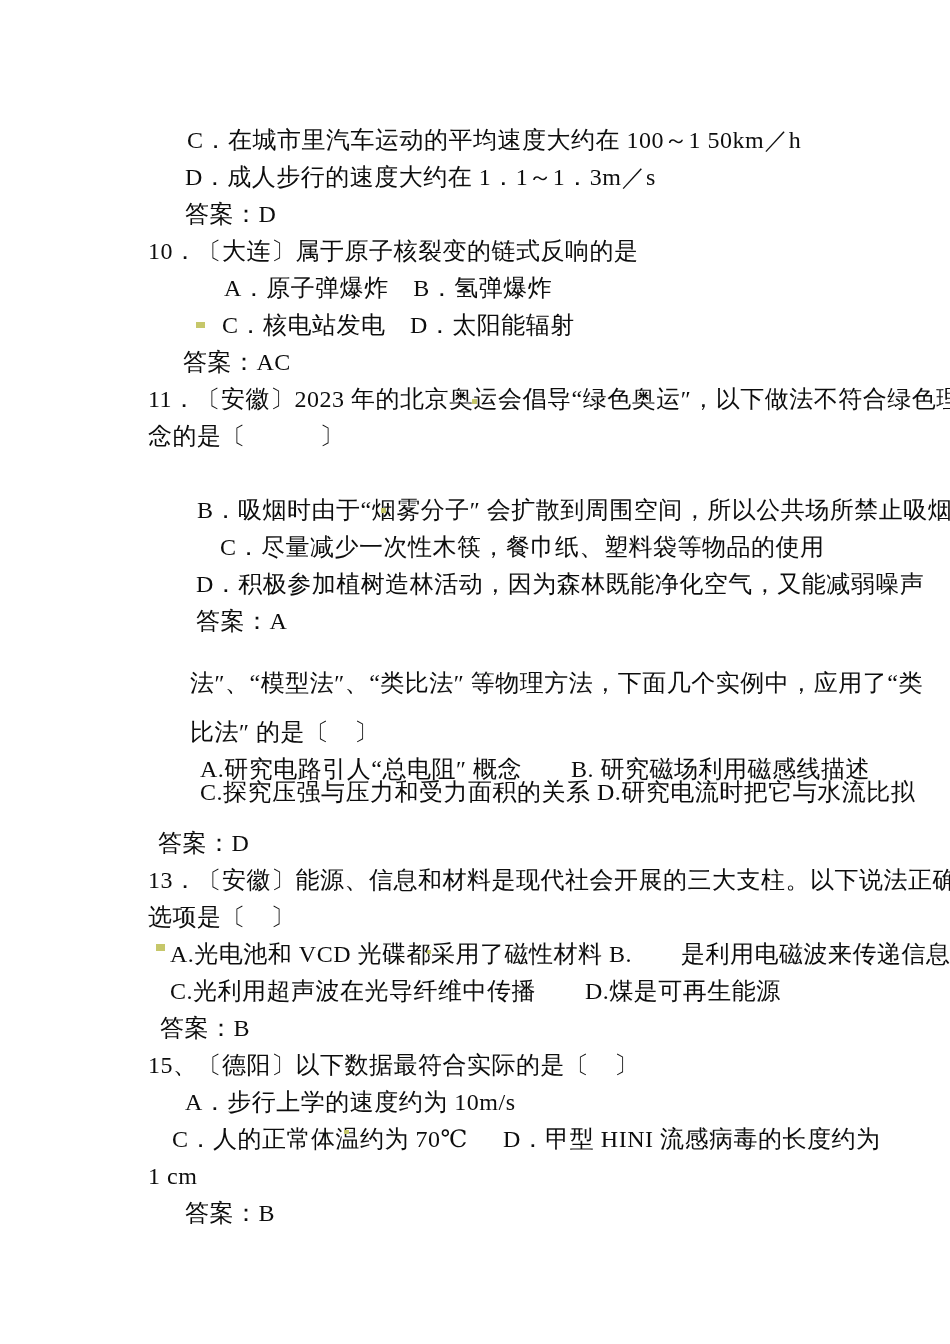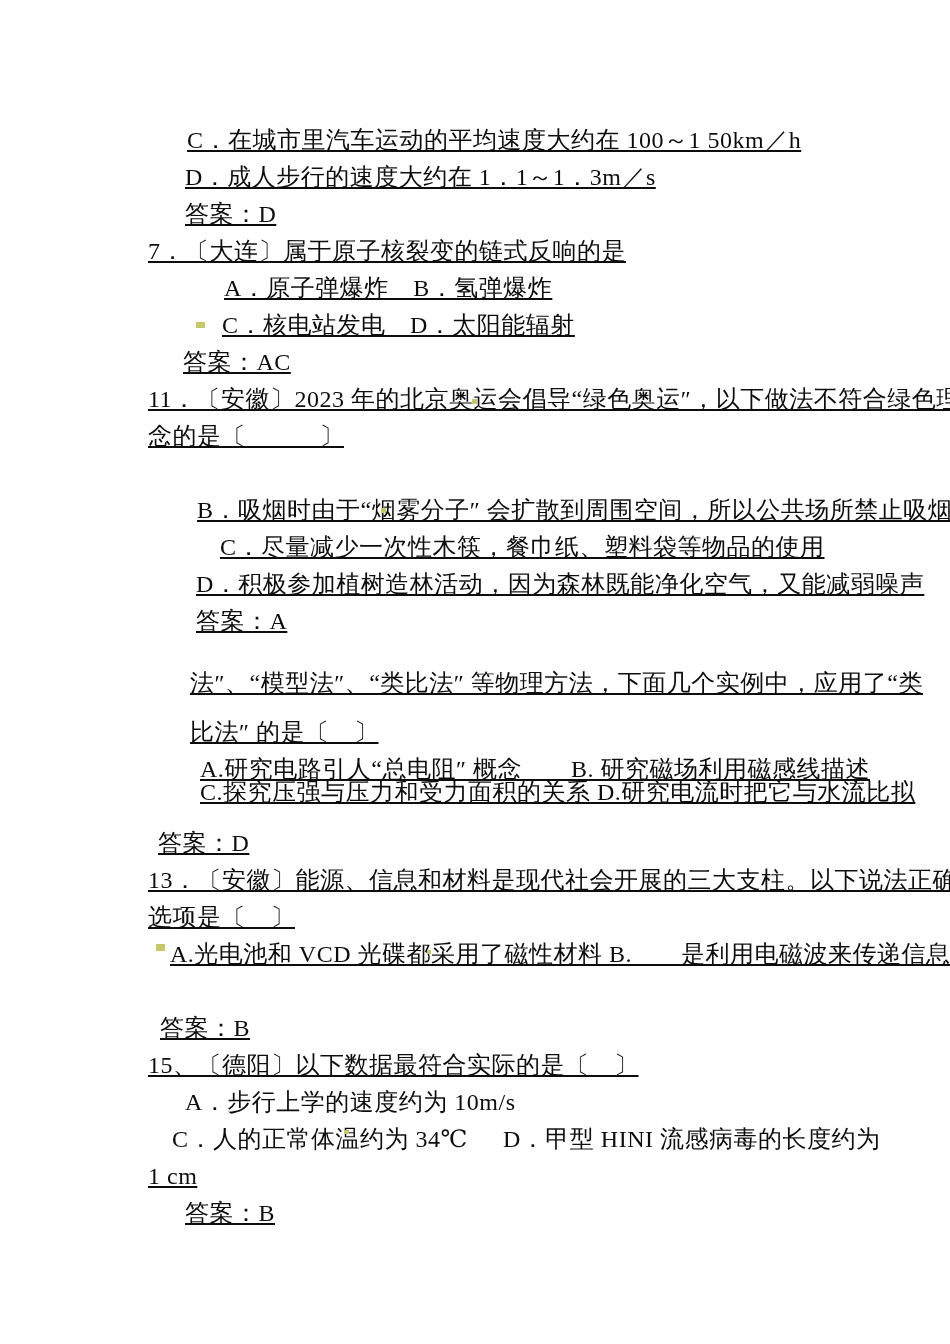--- a/index.html
+++ b/index.html
@@ -15,21 +15,20 @@
     overflow: hidden;
     font-family: "Liberation Serif", "DejaVu Serif", serif;
     font-size: 24px;
     color: #0d0d0d;
     letter-spacing: 0.5px;
   }
   .line {
     position: absolute;
     white-space: pre;
     line-height: 28px;
-    text-decoration: underline;
   }
   .col {
     position: absolute;
     top: 0;
     white-space: pre;
   }
   .two-col {
     position: absolute;
     left: 0;
     width: 922px;
@@ -43,49 +42,50 @@
 </style>
 </head>
 <body>
 
 <div class="page" style="background-color: rgb(255, 255, 255); color: rgb(13, 13, 13);">
 
   <div class="line" style="left:187px; top:126px">C．在城市里汽车运动的平均速度大约在 100～1 50km／h</div>
   <div class="line" style="left:185px; top:163px">D．成人步行的速度大约在 1．1～1．3m／s</div>
   <div class="line" style="left:185px; top:200px">答案：D</div>
 
-  <div class="line" style="left:148px; top:237px">7．〔大连〕属于原子核裂变的链式反响的是</div>
+  <div class="line" style="left:148px; top:237px">10．〔大连〕属于原子核裂变的链式反响的是</div>
   <div class="line" style="left:222px; top:311px">C．核电站发电　D．太阳能辐射</div>
   <div class="line" style="left:224px; top:274px">A．原子弹爆炸　B．氢弹爆炸</div>
   <div class="line" style="left:183px; top:348px">答案：AC</div>
 
   <div class="line" style="left:148px; top:385px">11．〔安徽〕2023 年的北京奥运会倡导“绿色奥运″，以下做法不符合绿色理</div>
   <div class="line" style="left:148px; top:422px">念的是〔　　　〕</div>
   <div class="line" style="left:197px; top:496px">B．吸烟时由于“烟雾分子″ 会扩散到周围空间，所以公共场所禁止吸烟</div>
   <div class="line" style="left:220px; top:533px">C．尽量减少一次性木筷，餐巾纸、塑料袋等物品的使用</div>
   <div class="line" style="left:196px; top:570px">D．积极参加植树造林活动，因为森林既能净化空气，又能减弱噪声</div>
   <div class="line" style="left:196px; top:607px">答案：A</div>
 
   <div class="line" style="left:190px; top:669px">法″、“模型法″、“类比法″ 等物理方法，下面几个实例中，应用了“类</div>
   <div class="line" style="left:190px; top:718px">比法″ 的是〔　〕</div>
   <div class="line" style="left:200px; top:755px">A.研究电路引人“总电阻″ 概念　　B. 研究磁场利用磁感线描述</div>
   <div class="line" style="left:200px; top:778px">C.探究压强与压力和受力面积的关系 D.研究电流时把它与水流比拟</div>
   <div class="line" style="left:158px; top:829px">答案：D</div>
 
   <div class="line" style="left:148px; top:866px">13．〔安徽〕能源、信息和材料是现代社会开展的三大支柱。以下说法正确的</div>
   <div class="line" style="left:148px; top:903px">选项是〔　〕</div>
   <div class="line" style="left:170px; top:940px">A.光电池和 VCD 光碟都采用了磁性材料 B.　　是利用电磁波来传递信息的</div>
+  <div class="line" style="left:170px; top:977px">C.光利用超声波在光导纤维中传播　　D.煤是可再生能源</div>
   <div class="line" style="left:160px; top:1014px">答案：B</div>
 
   <div class="line" style="left:148px; top:1051px">15、〔德阳〕以下数据最符合实际的是〔　〕</div>
   <div class="two-col" style="top:1088px">
     <span class="col" style="left:185px">A．步行上学的速度约为 10m/s</span>
   </div>
   <div class="two-col" style="top:1125px">
-    <span class="col" style="left:172px">C．人的正常体温约为 34℃</span>
+    <span class="col" style="left:172px">C．人的正常体温约为 70℃</span>
     <span class="col" style="left:503px">D．甲型 HINI 流感病毒的长度约为</span>
   </div>
   <div class="line" style="left:148px; top:1162px">1 cm</div>
   <div class="line" style="left:185px; top:1199px">答案：B</div>
 
   <div class="spell-mark" style="left: 196px; top: 322px; width: 9px; height: 6px; background-color: rgb(198, 199, 106);"></div>
   <div class="spell-mark" style="left: 472px; top: 399px; width: 5px; height: 5px; background-color: rgb(198, 199, 106);"></div>
   <div class="spell-mark" style="left: 381px; top: 508px; width: 5px; height: 5px; background-color: rgb(198, 199, 106);"></div>
   <div class="spell-mark" style="left: 156px; top: 944px; width: 9px; height: 7px; background-color: rgb(198, 199, 106);"></div>
   <div class="spell-mark" style="left: 427px; top: 950px; width: 4px; height: 4px; background-color: rgb(198, 199, 106);"></div>

